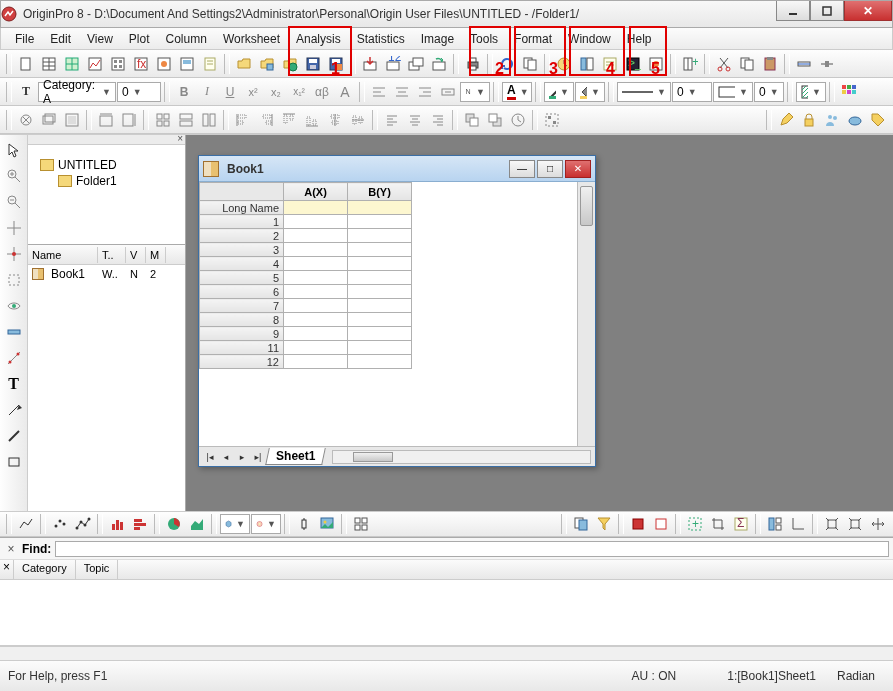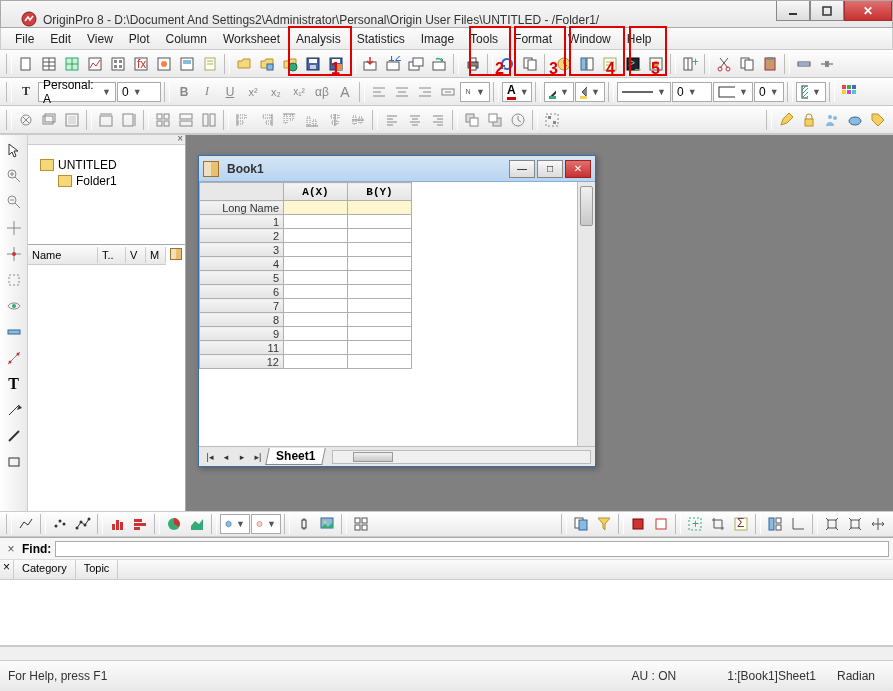--- a/index.html
+++ b/index.html
@@ -1,19 +1,19 @@
 <!DOCTYPE html>
 <html><head>
 <meta charset="utf-8">
 <style>
 * { box-sizing: border-box; margin: 0; padding: 0; font-family: "Segoe UI", Tahoma, sans-serif; font-size: 12px; }
 body { background: #fff; width: 893px; height: 691px; overflow: hidden; display: flex; flex-direction: column; }
 
 
-.titlebar { height: 28px; background: linear-gradient(#f8f8f8,#e8e8e8); border: 1px solid #aaa; display: flex; align-items: flex-end; padding-left: 20px; }
+.titlebar { height: 28px; background: linear-gradient(#f8f8f8,#e8e8e8); border: 1px solid #aaa; display: flex; align-items: center; padding-left: 0; }
 .titlebar .icon { width: 16px; height: 16px; margin-right: 6px; }
 .titlebar .title { flex: 1; color: #333; }
 .winbtns { display: flex; height: 100%; }
 .winbtn { width: 34px; height: 20px; margin-top: 0; border: 1px solid #888; border-top: none; display: flex; align-items: center; justify-content: center; background: linear-gradient(#f8f8f8,#dcdcdc); }
 .winbtn.close { width: 48px; background: linear-gradient(#e07070,#c83030); color: #fff; border-color: #a03030; }
 .winbtn.close span { font-weight: bold; }
 
 
 .menubar { height: 22px; background: linear-gradient(#fcfcfc,#ececec); border: 1px solid #ccc; border-top: none; display: flex; align-items: center; padding: 0 6px; position: relative; }
 .menuitem { padding: 2px 8px; color: #222; cursor: default; position: relative; }
@@ -34,21 +34,21 @@
 .lt-btn { width: 22px; height: 22px; display:flex; align-items:center; justify-content:center; }
 
 .project-pane { width: 158px; border-right: 1px solid #aaa; display: flex; flex-direction: column; background: #fff; }
 .pp-top { height: 110px; border-bottom: 1px solid #aaa; position: relative; }
 .pp-top-header { height: 10px; background: #ececec; border-bottom: 1px solid #ccc; position:relative;}
 .pp-top-header .x { position:absolute; right:2px; top:-2px; font-size:10px; color:#555;}
 .tree { padding: 12px; }
 .tree-row { display: flex; align-items: center; gap: 4px; padding: 1px 0; }
 .tree-row.child { padding-left: 18px; }
 .folder-icon { width:14px; height:12px; background:#f5d87a; border:1px solid #b89030; }
-.pp-bottom { flex:1; display:flex; }
+.pp-bottom { flex:1; display:flex; flex-direction:column; }
 .pp-grid-header { display:flex; background: linear-gradient(#fbfbfb,#e8e8e8); border-bottom:1px solid #ccc; height:20px; align-items:center; }
 .pp-grid-header div { padding: 2px 4px; border-right:1px solid #ccc; font-size:11px; }
 .pp-grid-row { display:flex; align-items:center; height:18px; }
 .pp-grid-row div { padding: 1px 4px; font-size:11px; white-space:nowrap; overflow:hidden; }
 
 .workspace { flex:1; background: #808080; position: relative; overflow:hidden; }
 
 
 .mdi { position:absolute; left:12px; top:20px; width:398px; height:312px; background:#fff; border:1px solid #3a6ea5; box-shadow: 2px 2px 6px rgba(0,0,0,.3); display:flex; flex-direction:column; }
 .mdi-title { height:26px; background: linear-gradient(#d6e6f6,#b8d4f0); display:flex; align-items:center; padding:0 4px; border-bottom:1px solid #8aaed0; }
@@ -56,21 +56,21 @@
 .mdi-icon { width:16px;height:16px; background:#e8c070; border:1px solid #a07030; margin-right:4px; display:flex;}
 .mdi-icon::before{content:"";width:50%;background:#f0e0c0;}
 .mdi-btns { display:flex; gap:2px; }
 .mdi-btn { width:26px; height:18px; border:1px solid #888; background:linear-gradient(#f8f8f8,#dcdcdc); display:flex;align-items:center;justify-content:center; font-size:10px;}
 .mdi-btn.close { background: linear-gradient(#e07070,#c83030); color:#fff; border-color:#a02020;}
 .mdi-body { flex:1; display:flex; min-height:0; }
 .sheet-area { flex:1; overflow:hidden; position:relative; background:#fff;}
 table.sheet { border-collapse:collapse; }
 table.sheet td, table.sheet th { border:1px solid #b0b0b0; height:14px; font-size:11px; text-align:right; padding:0 4px; background:#fff;}
 table.sheet .rowhdr { background: linear-gradient(#f4f4f4,#e4e4e4); text-align:right; width:84px; color:#333; }
-table.sheet .colhdr { background: linear-gradient(#f4f4f4,#e4e4e4); text-align:center; width:64px; height:18px;font-family:Liberation Mono, monospace;}
+table.sheet .colhdr { background: linear-gradient(#f4f4f4,#e4e4e4); text-align:center; width:64px; height:18px;}
 table.sheet .yellow { background:#fdf7d0; }
 .mdi-vscroll { width:18px; background:#e8e8e8; border-left:1px solid #bbb; position:relative;}
 .mdi-vscroll .thumb{ position:absolute; left:2px; right:2px; top:4px; height:40px; background:linear-gradient(#f0f0f0,#c8c8c8); border:1px solid #999; border-radius:2px;}
 .sheet-tabs { height:20px; background:#e8e8e8; border-top:1px solid #bbb; display:flex; align-items:center; padding:0 4px; gap:2px;}
 .st-nav { width:14px; height:14px; display:flex;align-items:center;justify-content:center; font-size:9px; color:#333;}
 .st-tab { background:#fff; border:1px solid #888; border-top:none; padding:1px 8px; font-weight:bold; font-size:11px; transform:skewX(-12deg);}
 .st-tab span{ display:inline-block; transform:skewX(12deg);}
 .st-hscroll { flex:1; height:14px; margin-left:6px; background:#f0f0f0; border:1px solid #bbb; position:relative;}
 .st-hscroll .thumb{position:absolute; top:1px; bottom:1px; left:20px; width:40px; background:linear-gradient(#f0f0f0,#c8c8c8); border:1px solid #999;}
 
@@ -364,21 +364,21 @@
       </svg>
     </div>
 </div>
 
 <div class="toolbar-row">
   <div class="tb-sep"></div>
   <div class="tb-btn">
       <span style="font-family:serif;font-weight:bold;color:#333">T</span>
     </div>
   <div class="tb-combo" style="width:78px">
-      <span>Personal: A</span>
+      <span>Category: A</span>
       <span class="arrow">▼</span>
     </div>
   <div class="tb-combo" style="width:44px">
       <span>0</span>
       <span class="arrow">▼</span>
     </div>
   <div class="tb-sep"></div>
   <div class="tb-btn">
       <span style="font-weight:bold;color:#888">B</span>
     </div>

